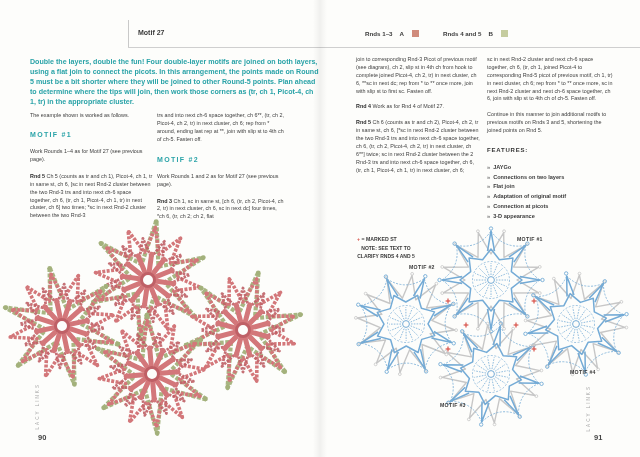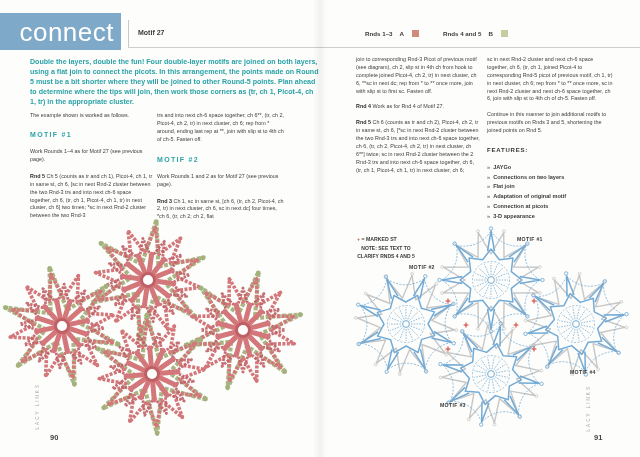--- a/index.html
+++ b/index.html
@@ -43,23 +43,20 @@
 
   .gutter{position:absolute;left:313px;top:0;width:14px;height:457px;
     background:linear-gradient(90deg,rgba(0,0,0,0) 0%,rgba(0,0,0,.05) 50%,rgba(0,0,0,0) 100%);}
   svg{position:absolute;overflow:visible;}
 </style>
 </head>
 <body>
 
 <div id="spread">
 
-  <div class="title-box">
-    <div class="t">connect</div>
-  </div>
   <div class="subtitle-rule-v"></div>
   <div class="subtitle">Motif 27</div>
   <div class="rule-h"></div>
 
   <div class="legend">
     <span>Rnds 1–3</span>
     <span class="code">A</span>
     <span class="swatch" id="swatch-a" style="background: rgb(208, 139, 124);"></span>
     <span class="gap"></span>
     <span>Rnds 4 and 5</span>
@@ -489,16 +486,16 @@
   </div>
   <div class="diag-label" style="left:409px;top:264px;">MOTIF #2</div>
   <div class="diag-label" style="left:517px;top:236px;">MOTIF #1</div>
   <div class="diag-label" style="left:440px;top:402px;">MOTIF #3</div>
   <div class="diag-label" style="left:570px;top:369px;">MOTIF #4</div>
 
   <div class="gutter"></div>
 
   <div class="side-text" style="left:35px;top:383px;">LACY LINKS</div>
   <div class="side-text" style="left:586px;top:385px;">LACY LINKS</div>
-  <div class="pagenum" style="left:50px;top:433px;">90</div>
+  <div class="pagenum" style="left:38px;top:433px;">90</div>
   <div class="pagenum" style="left:594px;top:433px;text-align:right;">91</div>
 
 </div>
 
 </body></html>

